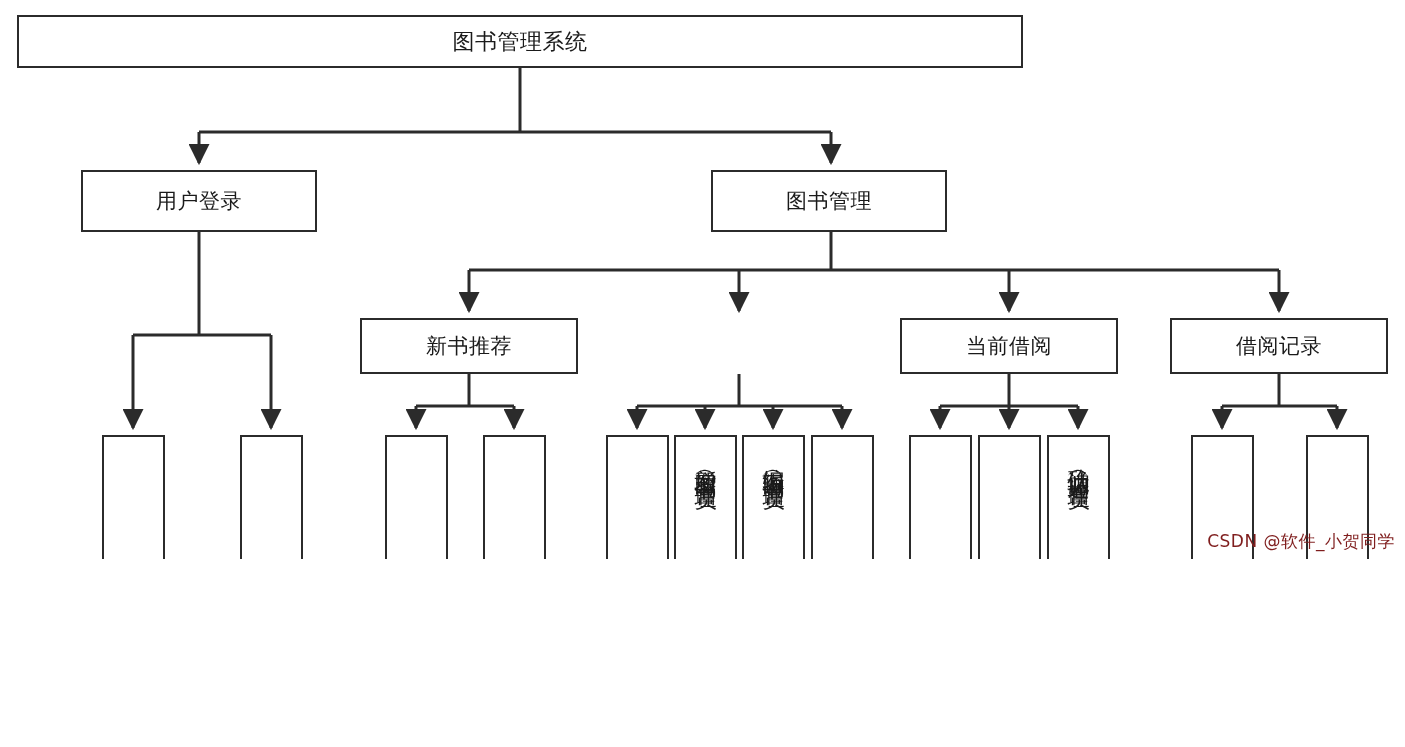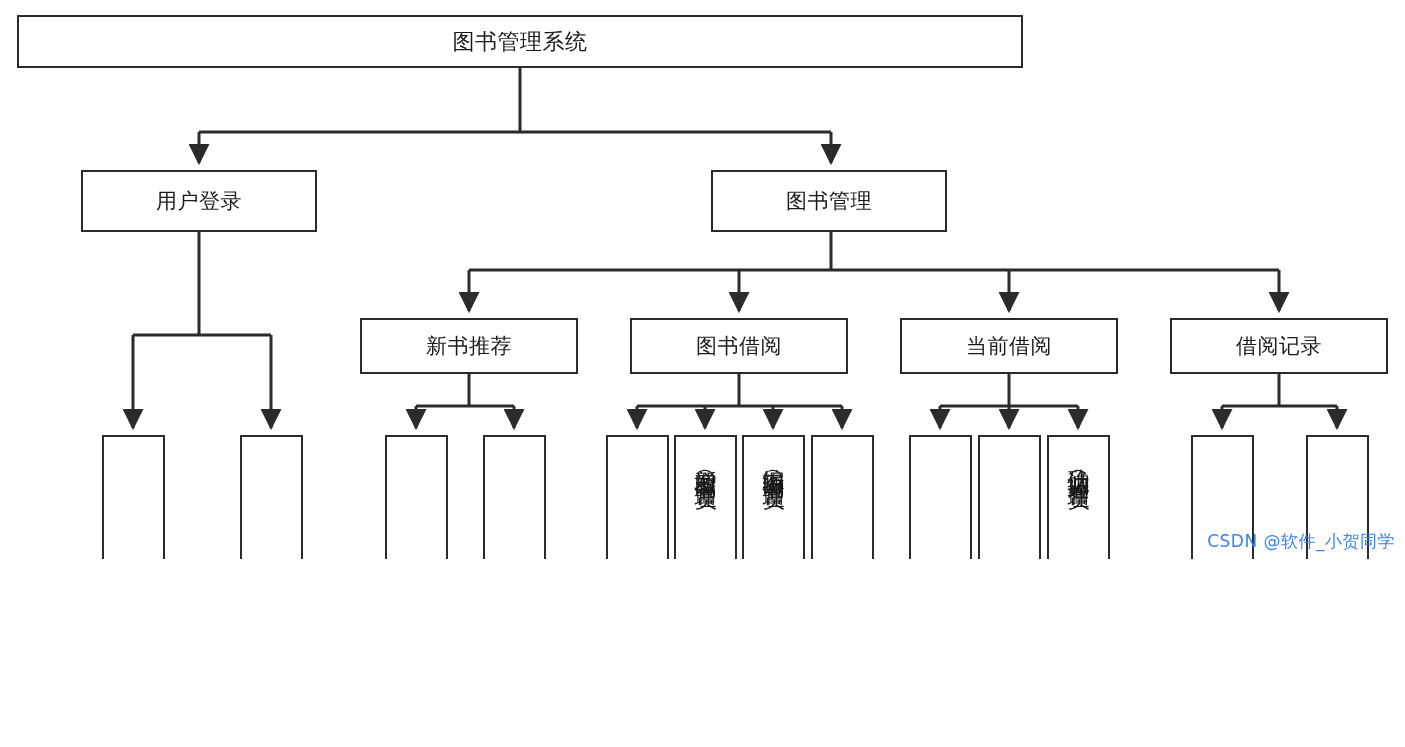--- a/index.html
+++ b/index.html
@@ -68,21 +68,21 @@
   }
   .node.vert.centered {
     align-items: center;
     padding-top: 0;
   }
   #watermark {
     position: absolute;
     right: 10px;
     bottom: 6px;
     font-size: 17px;
-    color: #3b82f6;
+    color: #7f1d1d;
     letter-spacing: 0.5px;
     user-select: none;
     white-space: nowrap;
   }
 </style>
 </head>
 <body>
 
 <div id="canvas">
 
@@ -143,23 +143,20 @@
   <div class="node horiz" style="left:81px; top:170px; width:236px; height:62px;">
     <span class="label">用户登录</span>
   </div>
   <div class="node horiz" style="left:711px; top:170px; width:236px; height:62px;">
     <span class="label">图书管理</span>
   </div>
 
   <div class="node horiz" style="left:360px; top:318px; width:218px; height:56px;">
     <span class="label">新书推荐</span>
   </div>
-  <div class="node horiz" style="left:630px; top:318px; width:218px; height:56px;">
-    <span class="label">图书借阅</span>
-  </div>
   <div class="node horiz" style="left:1170px; top:318px; width:218px; height:56px;">
     <span class="label">借阅记录</span>
   </div>
   <div class="node horiz" style="left:900px; top:318px; width:218px; height:56px;">
     <span class="label">当前借阅</span>
   </div>
 
   <div class="node vert centered" style="left:102px; top:435px; width:63px; height:300px;">
     <span class="label">用户登录</span>
   </div>

